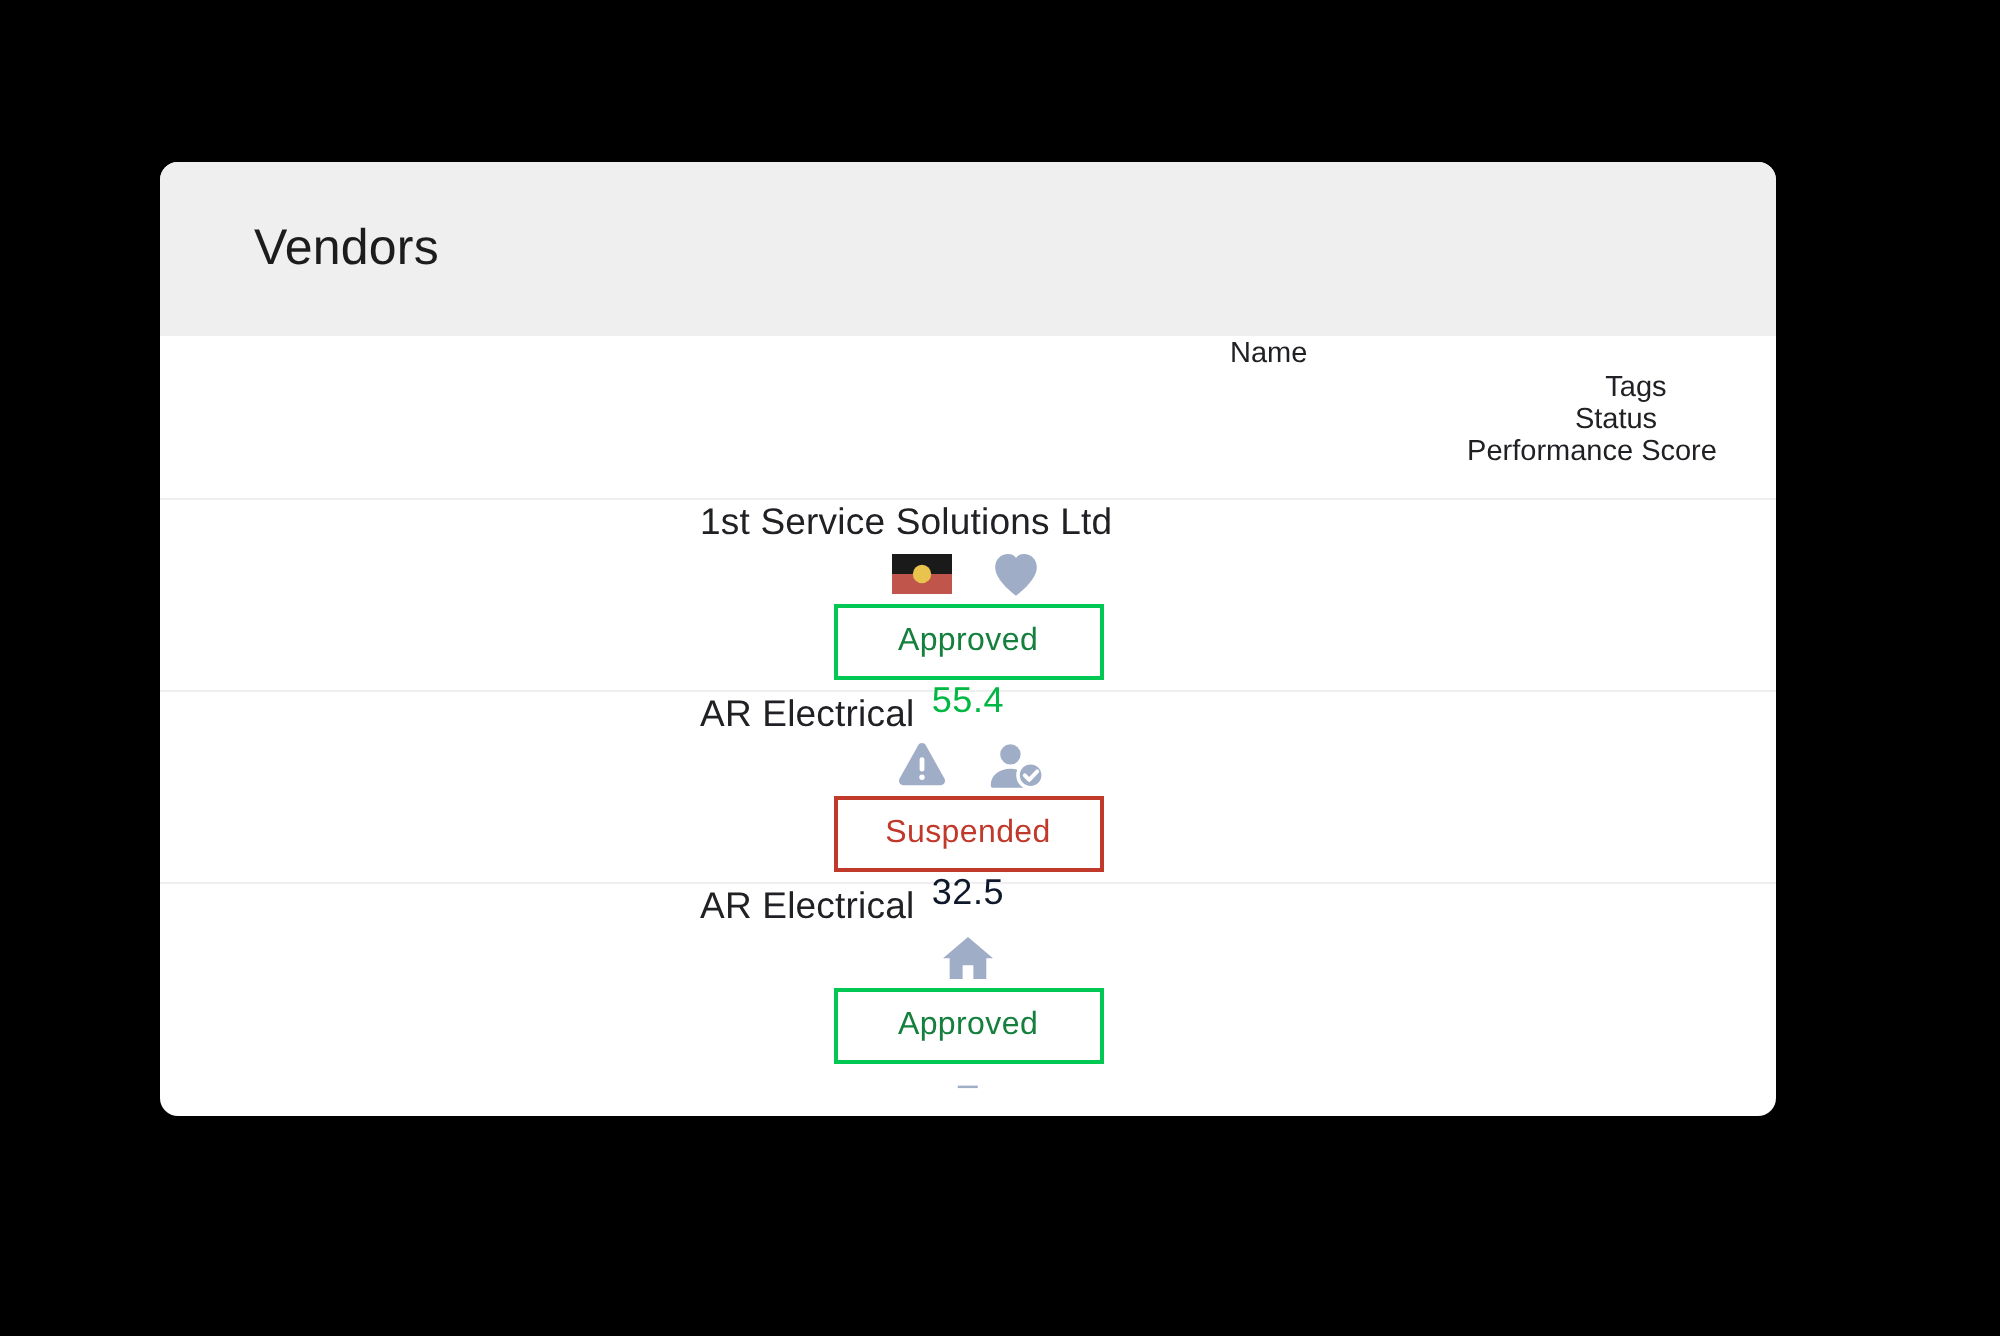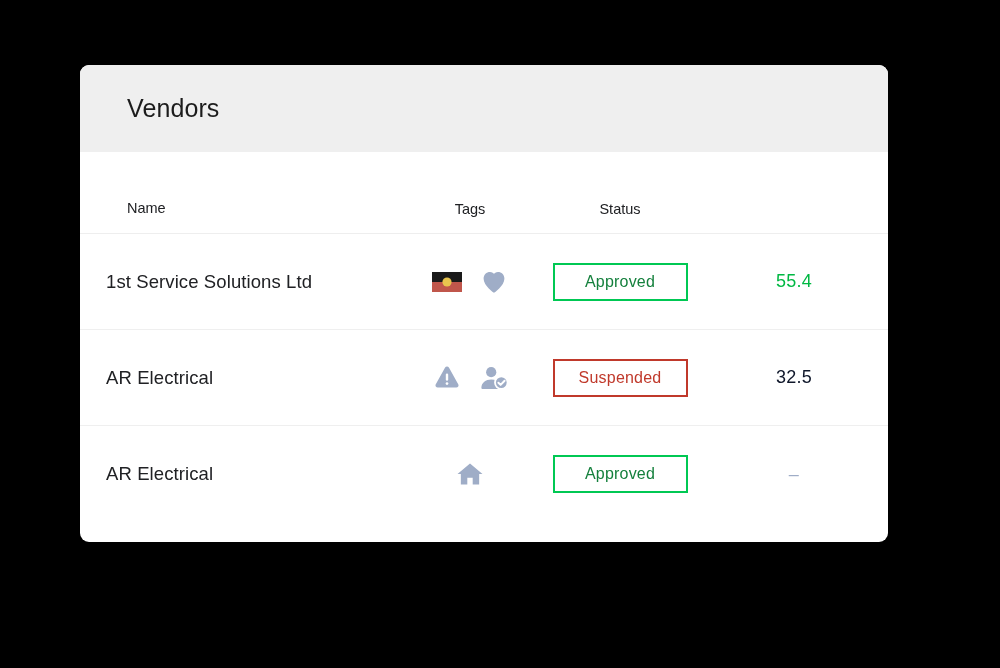--- a/index.html
+++ b/index.html
@@ -12,21 +12,21 @@
     width: 1000px;
     height: 668px;
     background: #000000;
     font-family: "Liberation Sans", sans-serif;
     overflow: hidden;
   }
 
   .card {
     position: absolute;
     left: 80px;
-    top: 65px;
+    top: 81px;
     width: 808px;
     height: 477px;
     background: #ffffff;
     border-radius: 9px;
     overflow: hidden;
   }
 
   
   .card-header {
     height: 87px;
@@ -43,20 +43,21 @@
   }
 
   
   .table {
     width: 100%;
   }
   .row {
     display: flex;
     align-items: center;
     width: 100%;
+    flex-direction: column;
   }
   .head-row {
     height: 82px;
     align-items: flex-end;
     padding-bottom: 16px;
     border-bottom: 1px solid #eeeeee;
   }
   .data-row {
     height: 96px;
     border-bottom: 1px solid #efefef;
@@ -135,20 +136,23 @@
     <div class="row head-row">
       <div class="col-name">
         <span class="th">Name</span>
       </div>
       <div class="col-tags">
         <span class="th">Tags</span>
       </div>
       <div class="col-status">
         <span class="th">Status</span>
       </div>
+      <div class="col-score">
+        <span class="th">Performance Score</span>
+      </div>
     </div>
 
     <div class="row data-row">
       <div class="col-name">
         <span class="cell-name">1st Service Solutions Ltd</span>
       </div>
       <div class="col-tags">
         <span class="tag-icon">
           <svg class="icon" width="30" height="20" viewBox="0 0 30 20">
             <rect x="0" y="0" width="30" height="10" fill="#1a1a1a"></rect>

